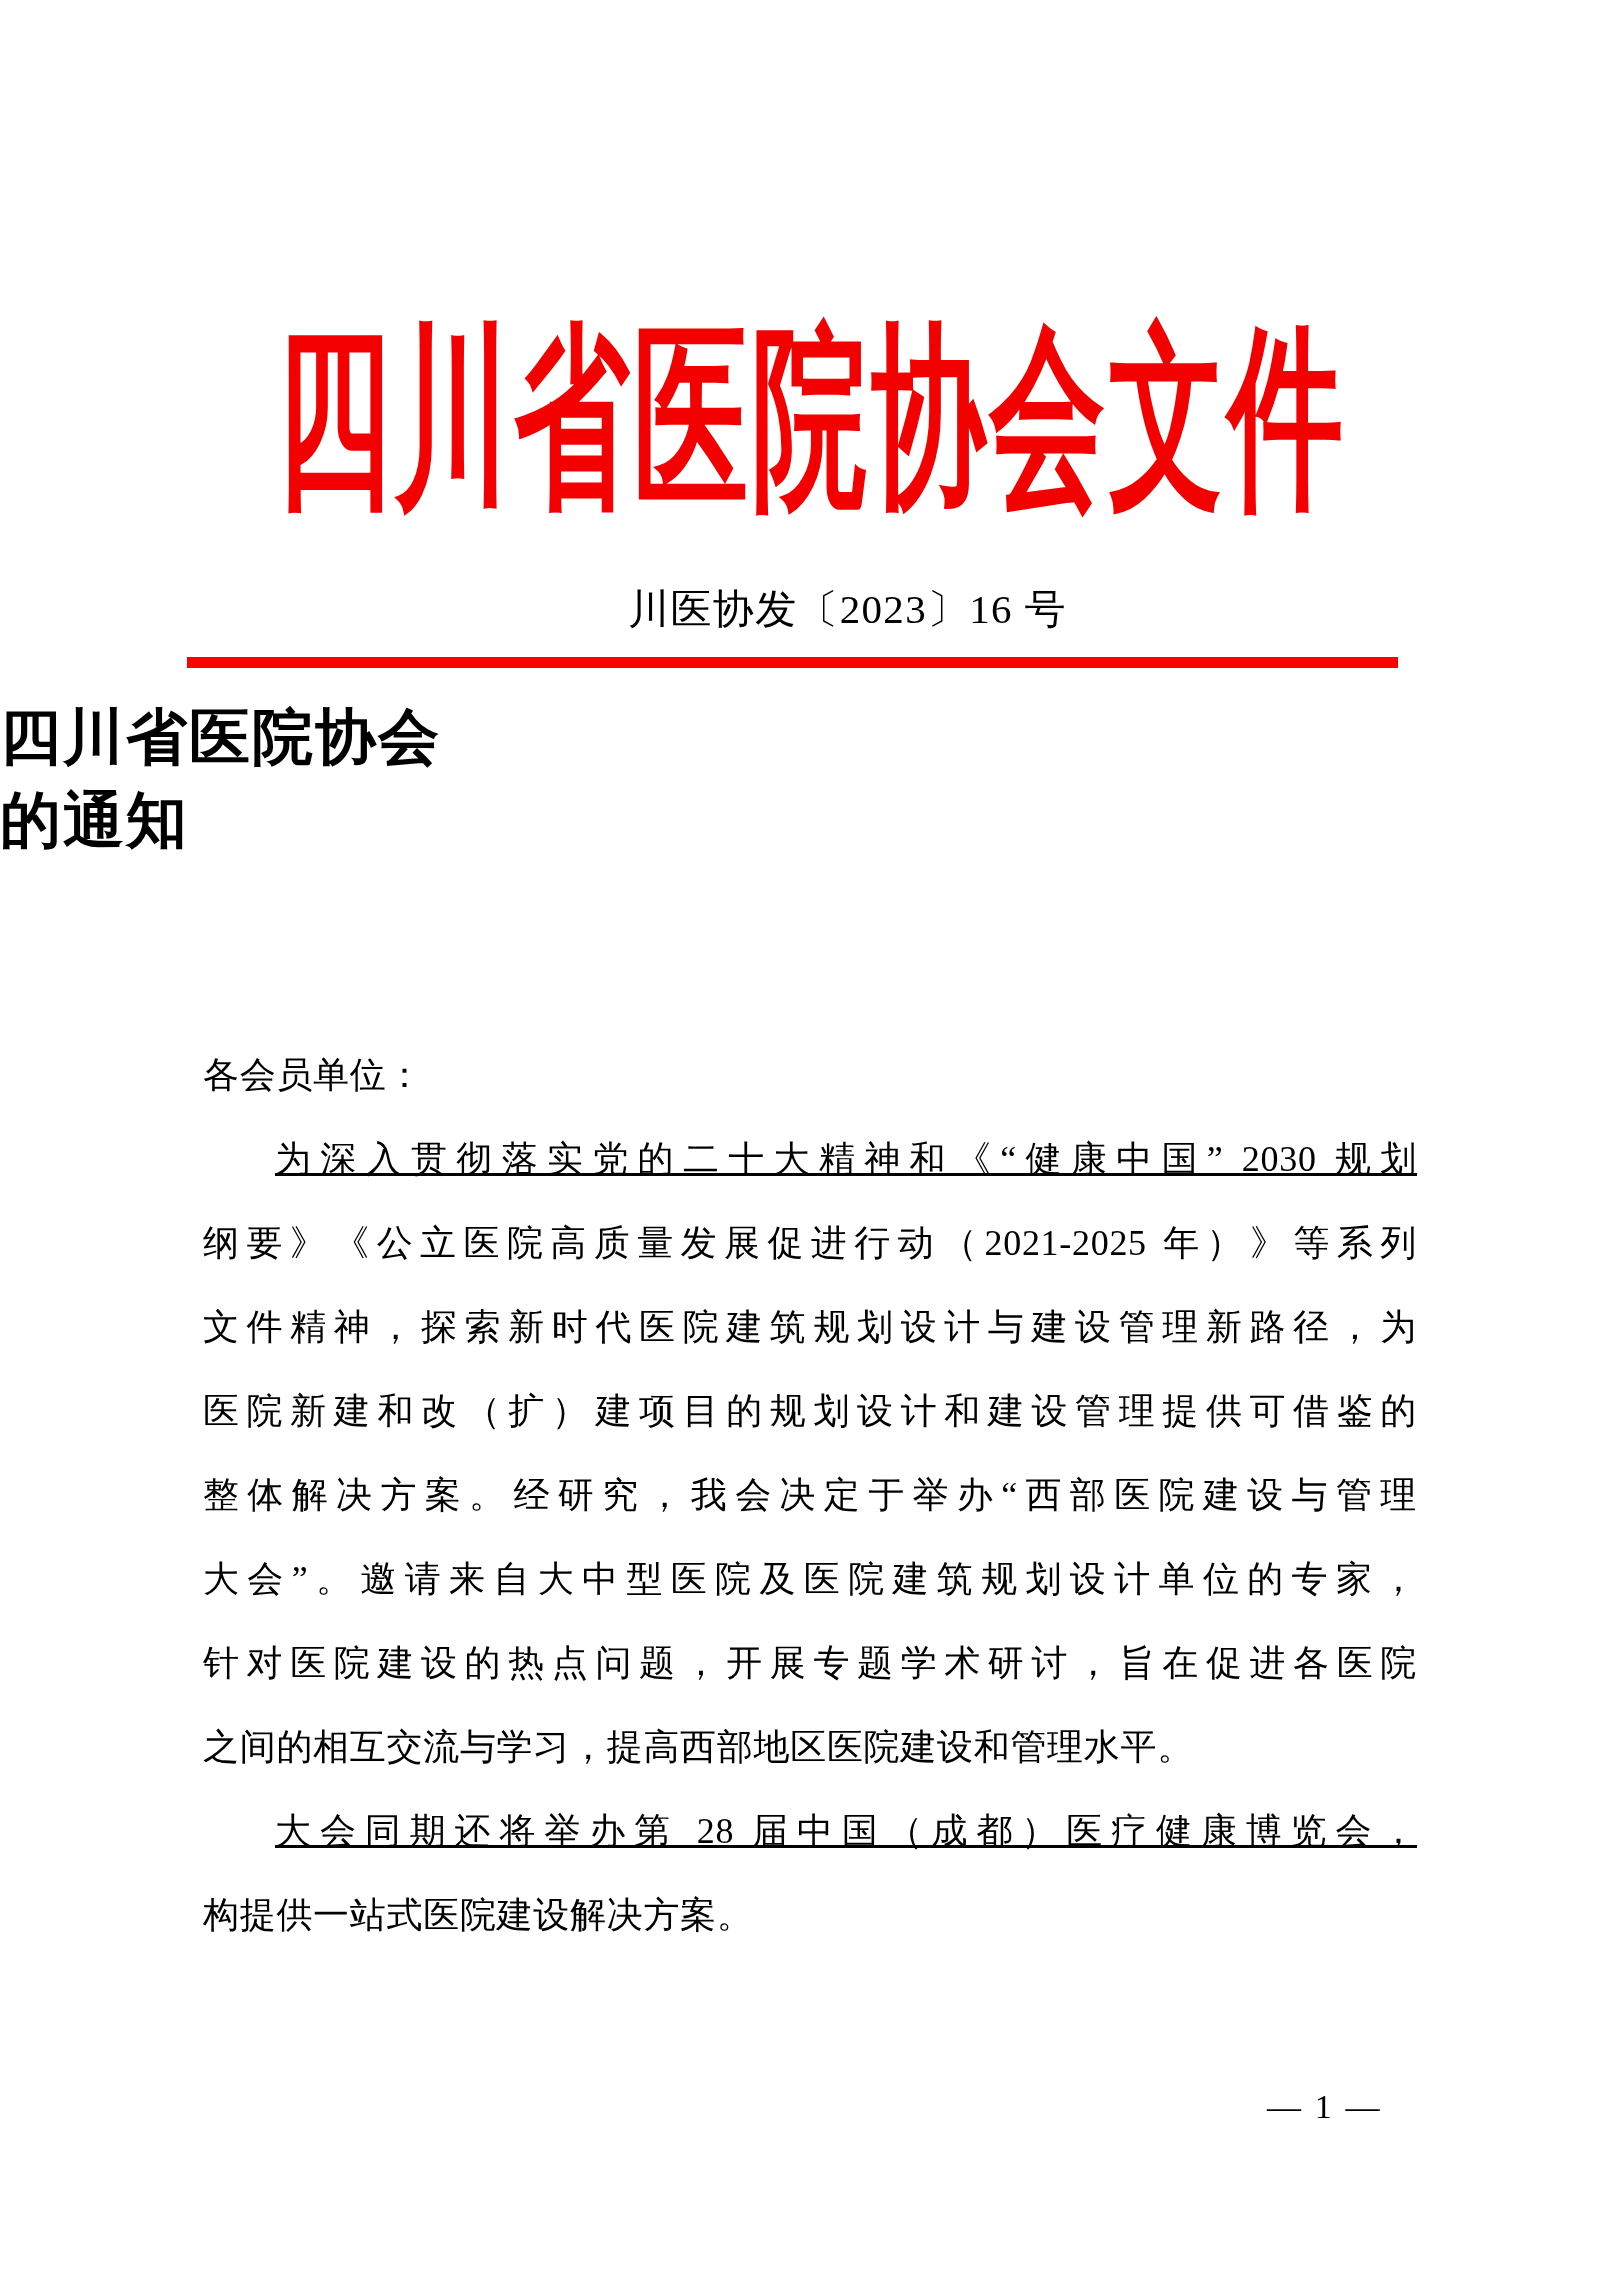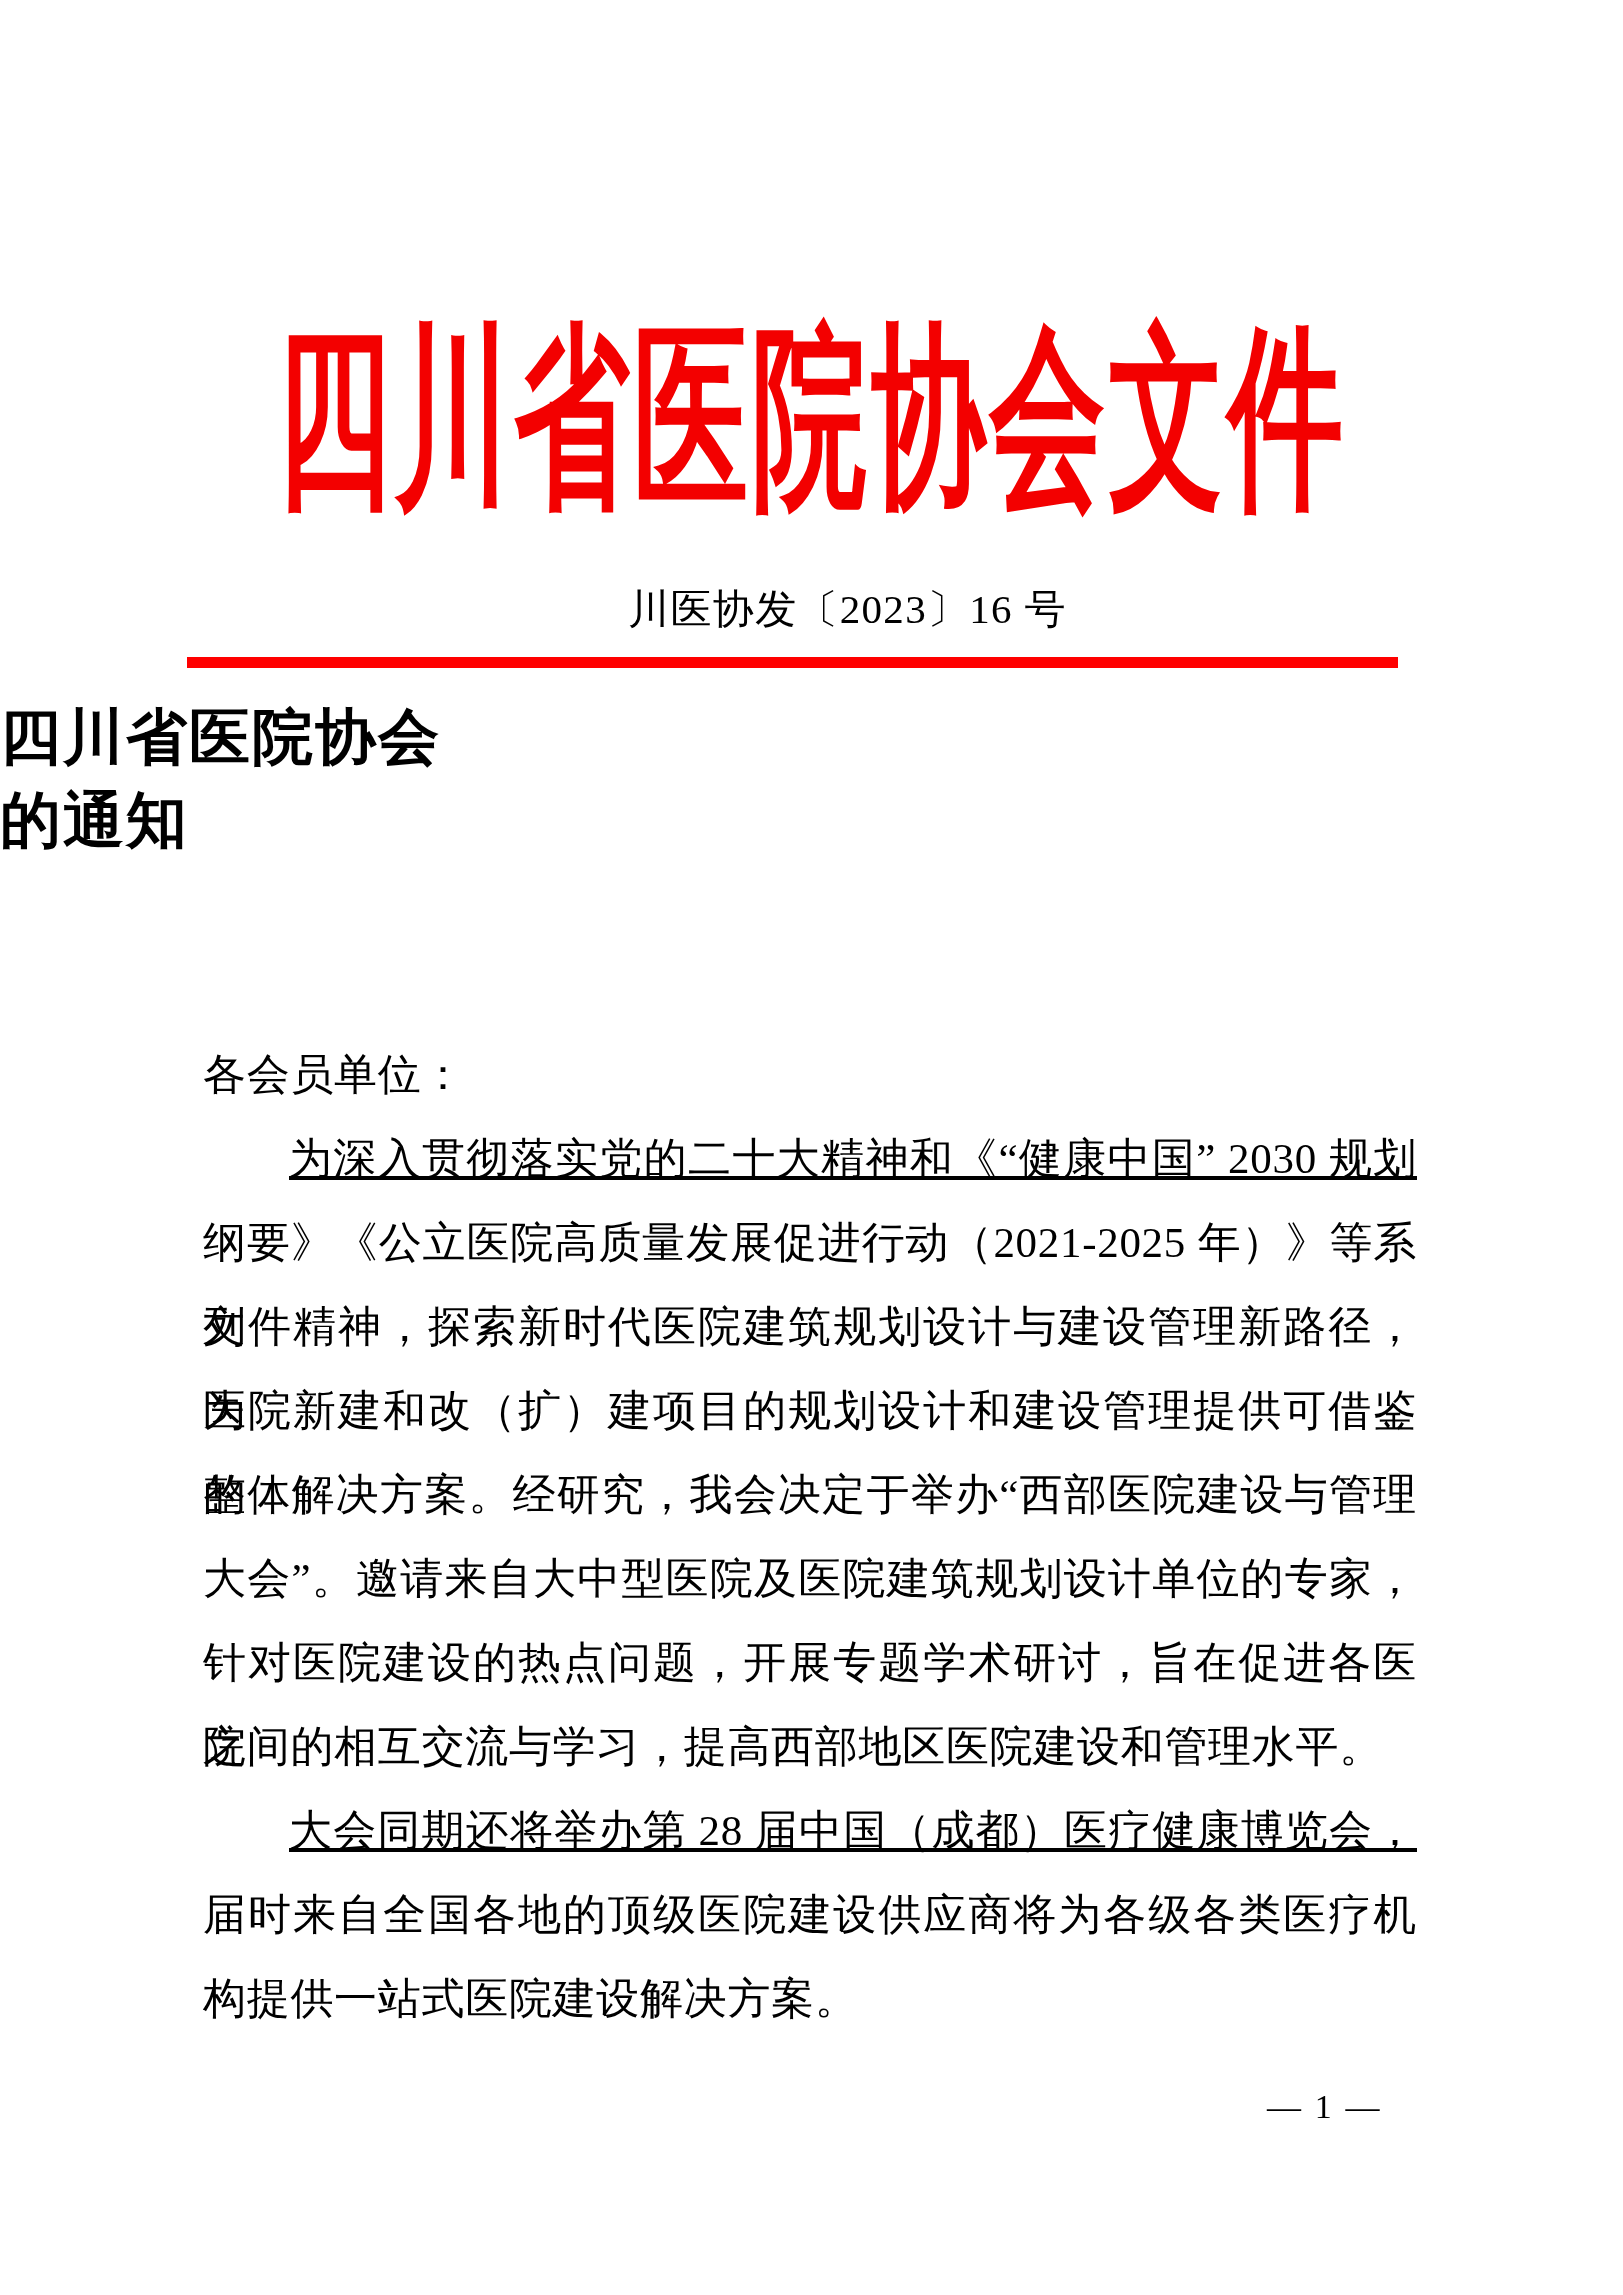--- a/index.html
+++ b/index.html
@@ -65,21 +65,21 @@
     font-weight: 700;
     line-height: 83px;
     letter-spacing: 2px;
   }
   
   .body-block {
     position: absolute;
     top: 1033px;
     left: 203px;
     width: 1214px;
-    font-size: 43px;
+    font-size: 36px;
     letter-spacing: 0.7px;
   }
   .body-line {
     height: 84px;
     line-height: 84px;
     white-space: nowrap;
   }
   .body-line.just {
     text-align: justify;
     text-align-last: justify;
@@ -123,20 +123,19 @@
     <div class="body-line just indent">为深入贯彻落实党的二十大精神和《“健康中国” 2030 规划</div>
     <div class="body-line just">纲要》《公立医院高质量发展促进行动（2021-2025 年）》等系列</div>
     <div class="body-line just">文件精神，探索新时代医院建筑规划设计与建设管理新路径，为</div>
     <div class="body-line just">医院新建和改（扩）建项目的规划设计和建设管理提供可借鉴的</div>
     <div class="body-line just">整体解决方案。经研究，我会决定于举办“西部医院建设与管理</div>
     <div class="body-line just">大会”。邀请来自大中型医院及医院建筑规划设计单位的专家，</div>
     <div class="body-line just">针对医院建设的热点问题，开展专题学术研讨，旨在促进各医院</div>
     <div class="body-line">之间的相互交流与学习，提高西部地区医院建设和管理水平。</div>
 
     <div class="body-line just indent">大会同期还将举办第 28 届中国（成都）医疗健康博览会，</div>
-    <div class="body-line just">届时来自全国各地的顶级医院建设供应商将为各级各类医疗机</div>
     <div class="body-line">构提供一站式医院建设解决方案。</div>
   </div>
 
   <div class="page-number">— 1 —</div>
 
 </div>
 
 
 </body></html>

